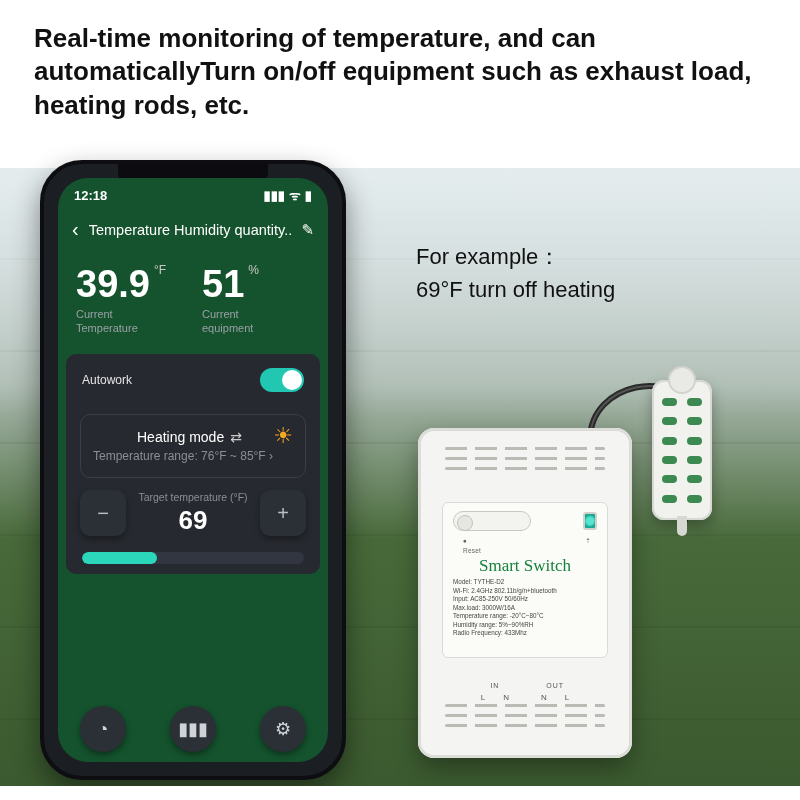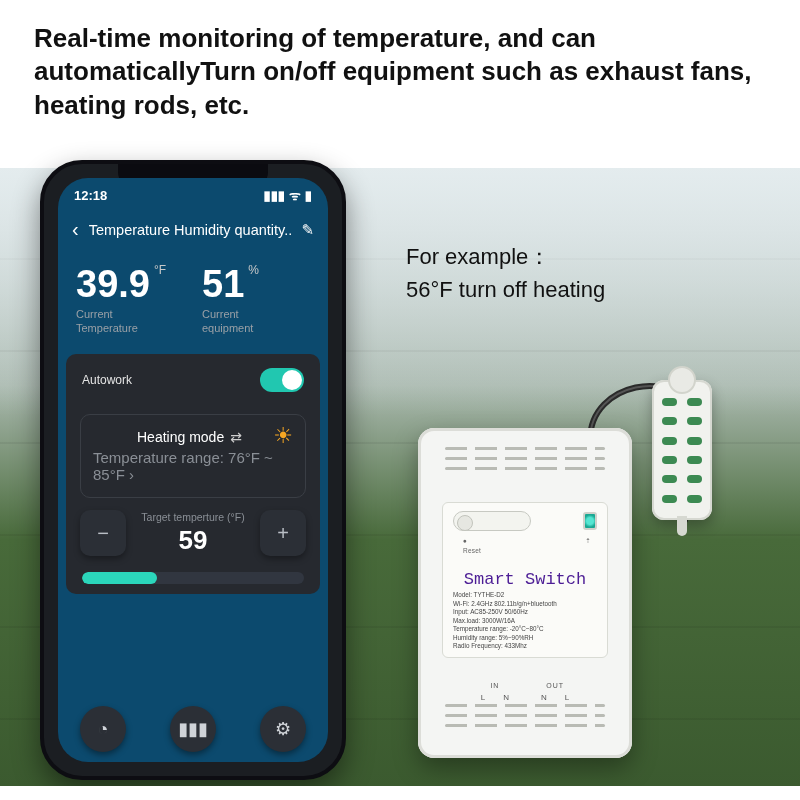--- a/index.html
+++ b/index.html
@@ -1,56 +1,56 @@
 <!DOCTYPE html>
 <html><head>
 <meta charset="utf-8">
 <style>
   * { margin: 0; padding: 0; box-sizing: border-box; font-family: -apple-system, BlinkMacSystemFont, "Segoe UI", Arial, sans-serif; }
   body { width: 800px; height: 800px; background: #fff; position: relative; overflow: hidden; }
 
   .headline { position: absolute; top: 22px; left: 34px; right: 30px; font-size: 26px; font-weight: 600; line-height: 1.28; color: #111; }
 
-  .context { position: absolute; top: 240px; left: 406px; font-size: 22px; color: #111; line-height: 1.5; }
+  .context { position: absolute; top: 240px; left: 416px; font-size: 22px; color: #111; line-height: 1.5; }
   .context .fx { font-weight: 400; }
 
   
   .bgimg { position: absolute; top: 168px; left: 0; right: 0; height: 620px; background:
     linear-gradient(to bottom, rgba(230,238,240,0.9) 0%, rgba(140,170,140,0.0) 40%),
     repeating-linear-gradient(to bottom, rgba(0,0,0,0) 0 90px, rgba(0,0,0,0.06) 90px 92px),
     linear-gradient(to bottom, #cfd9db 0%, #aab9af 35%, #486a3a 60%, #3b5a2f 100%);
     z-index: 0;
   }
   .whiteband { position: absolute; left:0; right:0; top:786px; height:14px; background:#fff; z-index:5;}
 
   
   .phone { position: absolute; left: 40px; top: 160px; width: 306px; height: 620px; border-radius: 42px; background: #1b1e22; border: 4px solid #0d0d12; box-shadow: 0 12px 28px rgba(0,0,0,0.45); z-index: 3; overflow: hidden; }
   .phone::before { content:""; position:absolute; left:50%; transform:translateX(-50%); top:0; width:150px; height:24px; background:#0b0b10; border-radius:0 0 16px 16px; }
-  .screen { position:absolute; inset:14px; border-radius:30px; background:#0c4a6e; overflow:hidden; color:#fff; }
+  .screen { position:absolute; inset:14px; border-radius:30px; background:#14532d; overflow:hidden; color:#fff; }
   .statusbar { display:flex; justify-content:space-between; align-items:center; padding:8px 16px 0 16px; font-size:13px; font-weight:600; }
   .sicons { display:flex; gap:4px; align-items:center; }
   .sicons span { display:inline-block; }
   .titlebar { display:flex; align-items:center; gap:10px; padding:14px 14px 8px 14px; }
   .titlebar .back { font-size:20px; font-weight:300; }
   .titlebar .title { flex:1; font-size:14.5px; font-weight:500; white-space:nowrap; overflow:hidden; }
   .titlebar .edit { font-size:15px; }
   .readouts { display:flex; padding:14px 18px 8px 18px; gap:18px; }
   .readouts .col { flex:1; }
   .bignum { font-size:38px; font-weight:600; display:inline-block; }
   .unit { font-size:12px; vertical-align:top; color:#c9c9c9; margin-left:4px; }
   .lab { font-size:11px; color:#9aa0a6; margin-top:2px; }
   .cardbg { margin:12px 8px 0 8px; background:#26292f; border-radius:10px; padding:0 4px 10px 4px; }
   .row { display:flex; align-items:center; justify-content:space-between; padding:14px 12px; }
   .row .rl { font-size:12px; color:#e4e4e4; }
   .toggle { width:44px; height:24px; background:#21c7b0; border-radius:20px; position:relative; }
   .toggle::after { content:""; position:absolute; right:2px; top:2px; width:20px; height:20px; background:#fff; border-radius:50%; }
   .card { margin:8px 10px 0 10px; border:1px solid #3a3e45; border-radius:10px; padding:14px 12px 14px 12px; }
   .card .hm { font-size:14px;margin-left:44px; }
   .card .sw { display:inline-block; margin-left:6px; color:#ccc; }
-  .card .range { font-size:15px; color:#8a8f96; margin-top:4px; }
+  .card .range { font-size:12px; color:#8a8f96; margin-top:4px; }
   .sun { float:right; color:#f5a623; font-size:22px; margin-top:-6px; }
   .targetrow { display:flex; align-items:center; justify-content:space-between; margin:12px 10px 0 10px; }
   .sqbtn { width:46px; height:46px; border-radius:10px; background:#2b2f36; display:flex; align-items:center; justify-content:center; color:#b9bec5; font-size:20px; box-shadow: 0 3px 6px rgba(0,0,0,0.35); }
   .tcenter { text-align:center; flex:1; }
   .tcenter .tl { font-size:10.5px; color:#8a8f96; }
   .tcenter .tv { font-size:26px; font-weight:600; margin-top:2px; }
   .bar { margin:16px 12px 0 12px; height:12px; border-radius:6px; background:#313640; overflow:hidden; }
   .bar .fill { height:100%; width:34%; background:#2bd6bb; border-radius:6px; }
   .bottomnav { position:absolute; left:0; right:0; bottom:10px; display:flex; justify-content:space-around; }
   .nbtn { width:46px; height:46px; border-radius:50%; background:#2b2f36; display:flex; align-items:center; justify-content:center; color:#cfd3d8; font-size:18px; box-shadow: 0 3px 6px rgba(0,0,0,0.4); }
@@ -60,21 +60,21 @@
   .vents { position:absolute; left:50%; transform:translateX(-50%); width:160px; }
   .vents.top { top:12px; } .vents.bot { bottom:24px; }
   .vents .vl { height:3px; background: repeating-linear-gradient(to right, #b9bbb4 0 22px, transparent 22px 30px); margin:7px 0; border-radius:2px; }
   .panel { position:absolute; left:24px; right:24px; top:74px; bottom:100px; background:#fbfbf8; border-radius:6px; border:1px solid #d9dbd4; padding:4px 10px 6px 10px; }
   .toprow { display:flex; align-items:center; justify-content:space-between; height:28px; }
   .pill { width:78px; height:20px; border:1px solid #c7c9c2; border-radius:10px; background:#f3f4ef; position:relative; }
   .pill::after { content:""; position:absolute; left:3px; top:3px; width:14px; height:14px; border-radius:50%; background:#e6e7e1; border:1px solid #c2c4bc; }
   .led { width:14px; height:18px; background: radial-gradient(circle, #55e6d2 40%, #1aa893 70%); border:2px solid #cfd1ca; border-radius:3px; }
   .tiny { font-size:6.5px; color:#666; display:flex; justify-content:space-between; margin-top:2px; letter-spacing:0.2px; }
   .tiny span:first-child{ margin-left:10px;} .tiny span:last-child{ margin-right:6px;}
-  .brand { font-family: Liberation Mono, monospace; font-size:17px; text-align:center; margin-top:16px; color:#4c1d95; }
+  .brand { font-family: Liberation Serif, serif; font-size:17px; text-align:center; margin-top:2px; color:#15803d; }
   .specs { font-size:6.3px; color:#444; line-height:1.35; margin-top:2px; }
   .term { position:absolute; left:50%; transform:translateX(-50%); bottom:56px; font-size:8px; color:#555; display:flex; gap:32px; }
   .term .grp { display:flex; gap:4px; flex-direction:column; align-items:center;}
   .term .io { font-size:7px; letter-spacing:1px; }
   .term .ln { display:flex; gap:18px; }
 
   
   .sensor { position:absolute; left:652px; top:380px; width:60px; height:140px; background:#f1f2ee; border-radius:12px; box-shadow: inset 0 0 0 2px #d6d8d1, 0 6px 14px rgba(0,0,0,0.3); z-index:3; }
   .sensor::before { content:""; position:absolute; top:-14px; left:50%; transform:translateX(-50%); width:24px; height:24px; background:#e9eae5; border:2px solid #d2d4cc; border-radius:50%; }
   .sgrid { position:absolute; inset:18px 10px 12px 10px; display:grid; grid-template-columns:1fr 1fr; gap:6px 10px; }
@@ -83,25 +83,25 @@
 
   
   .wire { position:absolute; z-index:2; }
 </style>
 </head>
 <body>
 
 <div class="bgimg"></div>
 <div class="whiteband"></div>
 
-<div class="headline">Real-time monitoring of temperature, and can automaticallyTurn on/off equipment such as exhaust fans, heating rods, etc.</div>
+<div class="headline">Real-time monitoring of temperature, and can automaticallyTurn on/off equipment such as exhaust load, heating rods, etc.</div>
 
 <div class="context">
   <div class="fx">For example：</div>
-  <div class="fx">56°F   turn off  heating</div>
+  <div class="fx">69°F   turn off  heating</div>
 </div>
 
 <svg class="wire" style="left:530px; top:370px;" width="210" height="210">
   <path d="M60 70 C 60 10, 150 0, 155 40 L155 150" fill="none" stroke="#2a2a2a" stroke-width="6" stroke-linecap="round"></path>
   <path d="M60 70 C 60 10, 150 0, 155 40 L155 150" fill="none" stroke="#555" stroke-width="2" stroke-linecap="round"></path>
 </svg>
 
 <div class="phone">
   <div class="screen">
     <div class="statusbar">
@@ -138,22 +138,22 @@
 
       <div class="card">
         <span class="sun">☀</span>
         <div class="hm"><span>Heating mode</span><span class="sw">⇄</span></div>
         <div class="range">Temperature range:  76°F ~ 85°F  ›</div>
       </div>
 
       <div class="targetrow">
         <div class="sqbtn">−</div>
         <div class="tcenter">
-          <div class="tl">Target temperture  (°F)</div>
-          <div class="tv">59</div>
+          <div class="tl">Target temperature  (°F)</div>
+          <div class="tv">69</div>
         </div>
         <div class="sqbtn">+</div>
       </div>
 
       <div class="bar">
           <div class="fill"></div>
         </div>
     </div>
 
     <div class="bottomnav">

